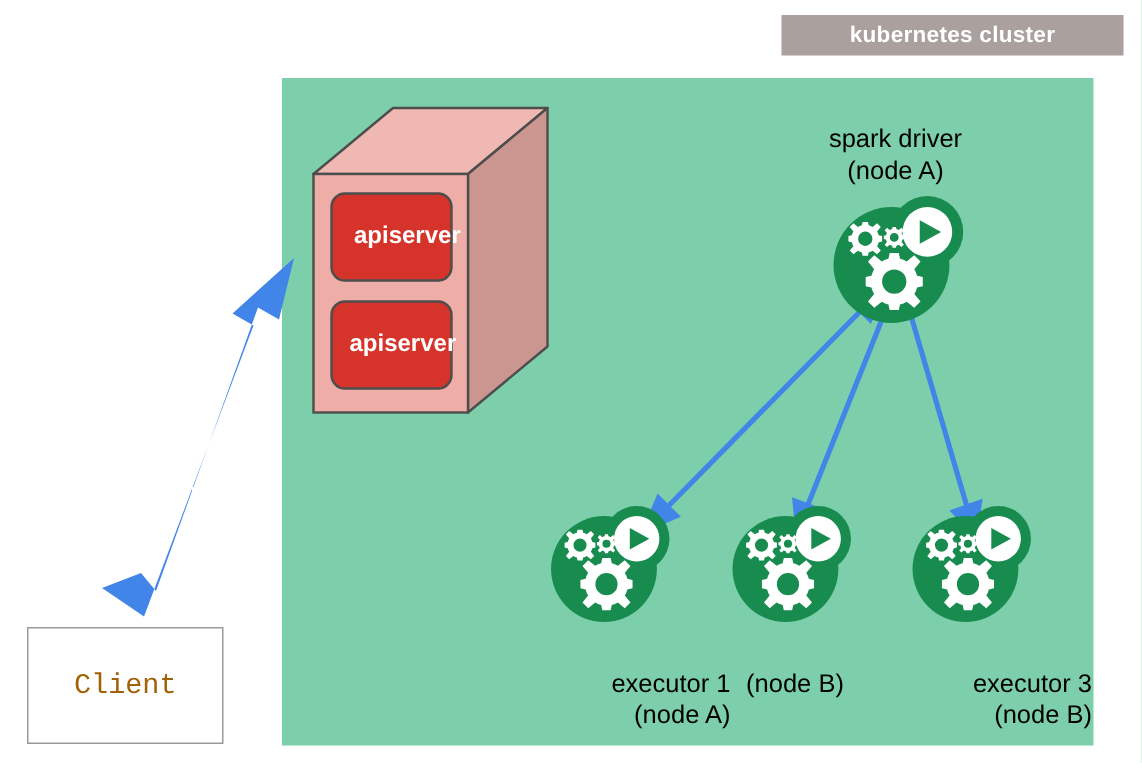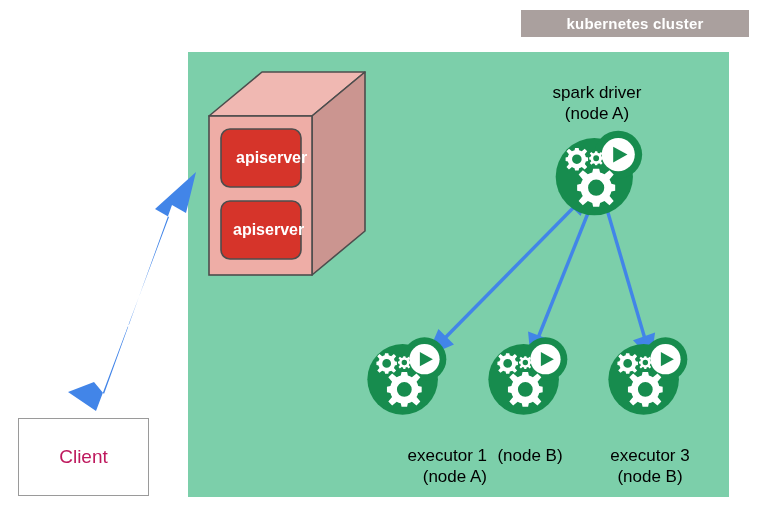--- a/index.html
+++ b/index.html
@@ -60,22 +60,22 @@
     height: 78px;
     background: #ffffff;
     border: 1px solid #9a9a9a;
     display: flex;
     align-items: center;
     justify-content: center;
     box-sizing: border-box;
   }
   #client-box span {
     font-size: 19px;
-    color: #be185d;
-    font-family: Liberation Sans, sans-serif;
+    color: #a16207;
+    font-family: Liberation Mono, monospace;
   }
   .cube-face-text {
     position: absolute;
     color: #ffffff;
     font-weight: bold;
     font-size: 16px;
     white-space: nowrap;
     font-family: "Liberation Sans", sans-serif;
   }
   .sparksubmit-text {
@@ -203,18 +203,18 @@
     <div>(node A)</div>
   </div>
 
   <div class="lbl" style="left:331px; top:429px; width:156px;text-align:right;">
     <div>executor 1</div>
     <div>(node A)</div>
   </div>
   <div class="lbl" style="left:452px; top:429px; width:156px;">
     <div>(node B)</div>
   </div>
-  <div class="lbl" style="left:572px; top:429px; width:156px;">
+  <div class="lbl" style="left:572px; top:429px; width:156px;text-align:right;">
     <div>executor 3</div>
     <div>(node B)</div>
   </div>
 
 </div>
 
 </body></html>

